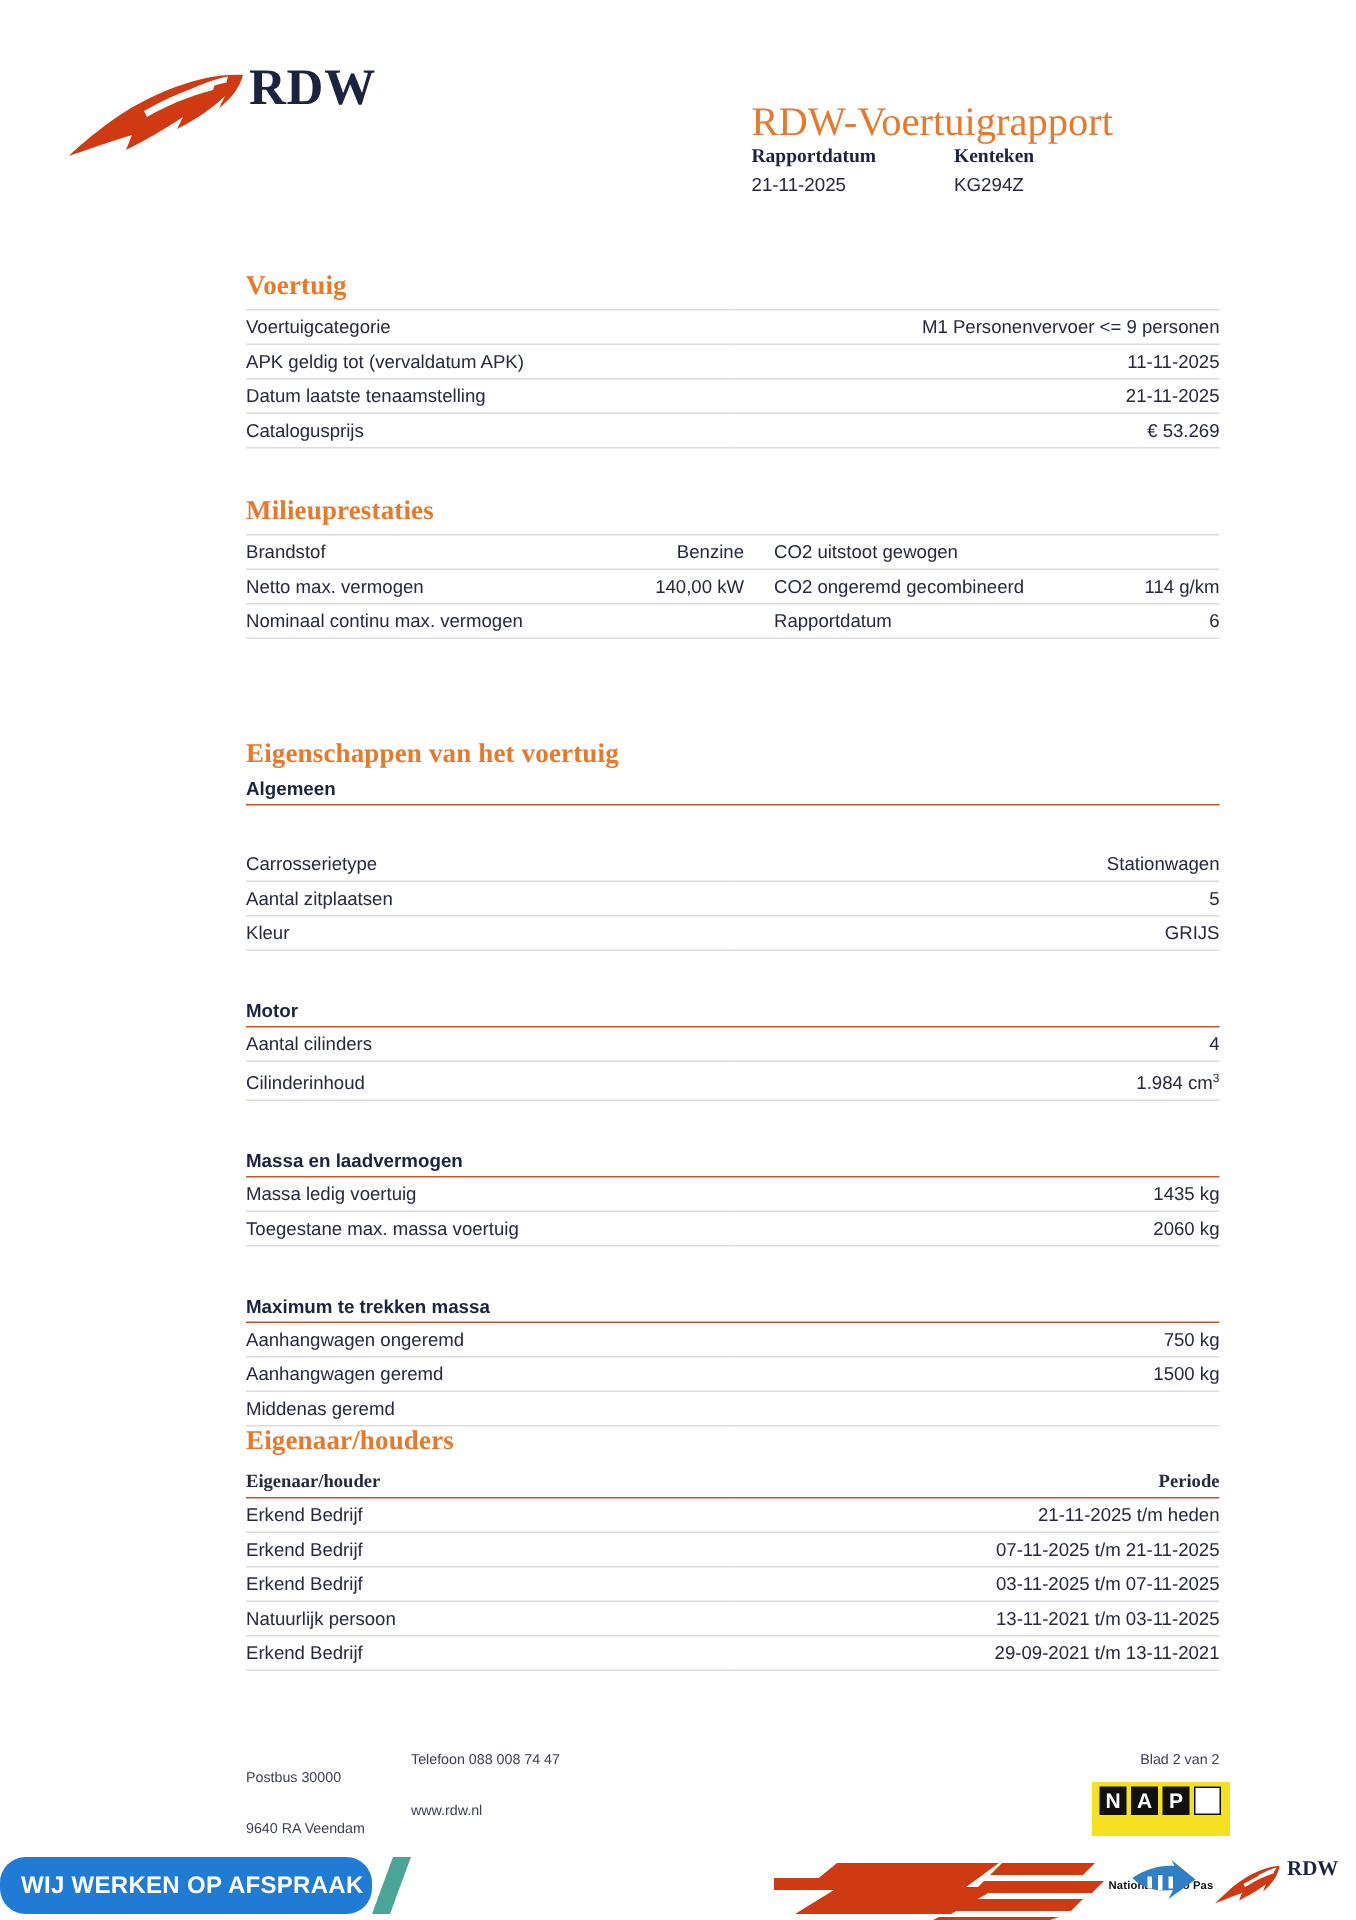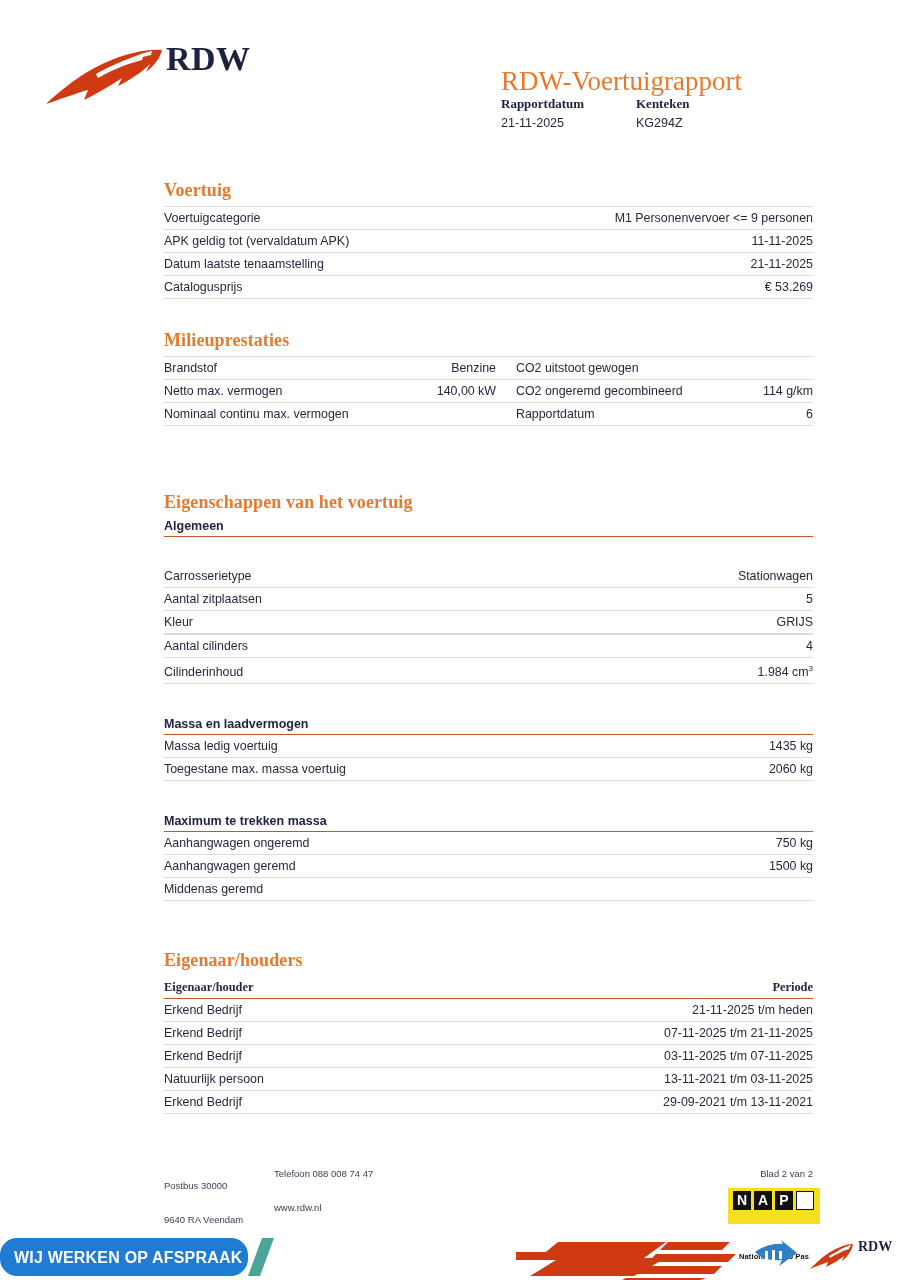--- a/index.html
+++ b/index.html
@@ -343,20 +343,21 @@
       <td class="lbl">Aantal zitplaatsen</td>
       <td class="val">5</td>
     </tr>
     <tr>
       <td class="lbl">Kleur</td>
       <td class="val">GRIJS</td>
     </tr>
   </tbody>
     </table>
 
+  <div class="sub-title" style="margin-top:33px">Motor</div>
   <table class="rows">
     <tbody>
         <tr>
       <td class="lbl">Aantal cilinders</td>
       <td class="val">4</td>
     </tr>
     <tr>
       <td class="lbl">Cilinderinhoud</td>
       <td class="val"><span>1.984 cm</span><sup>3</sup></td>
     </tr>

